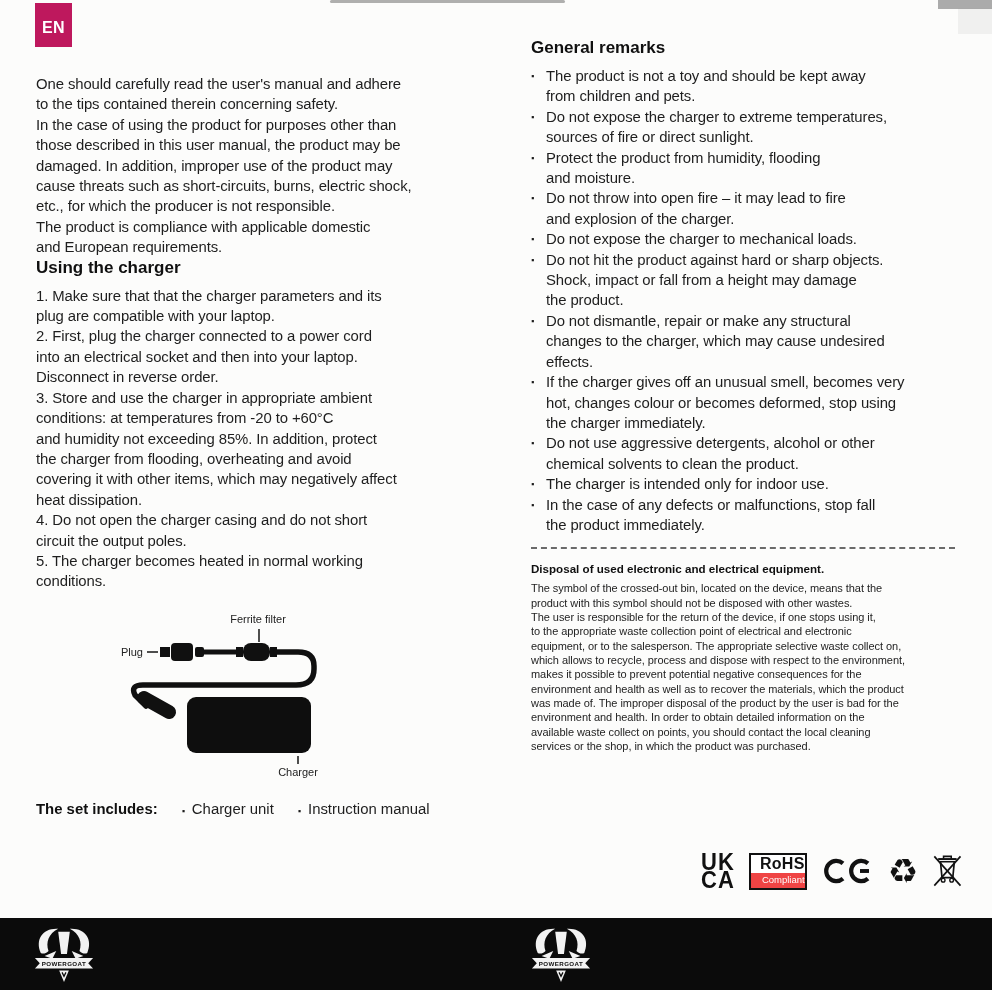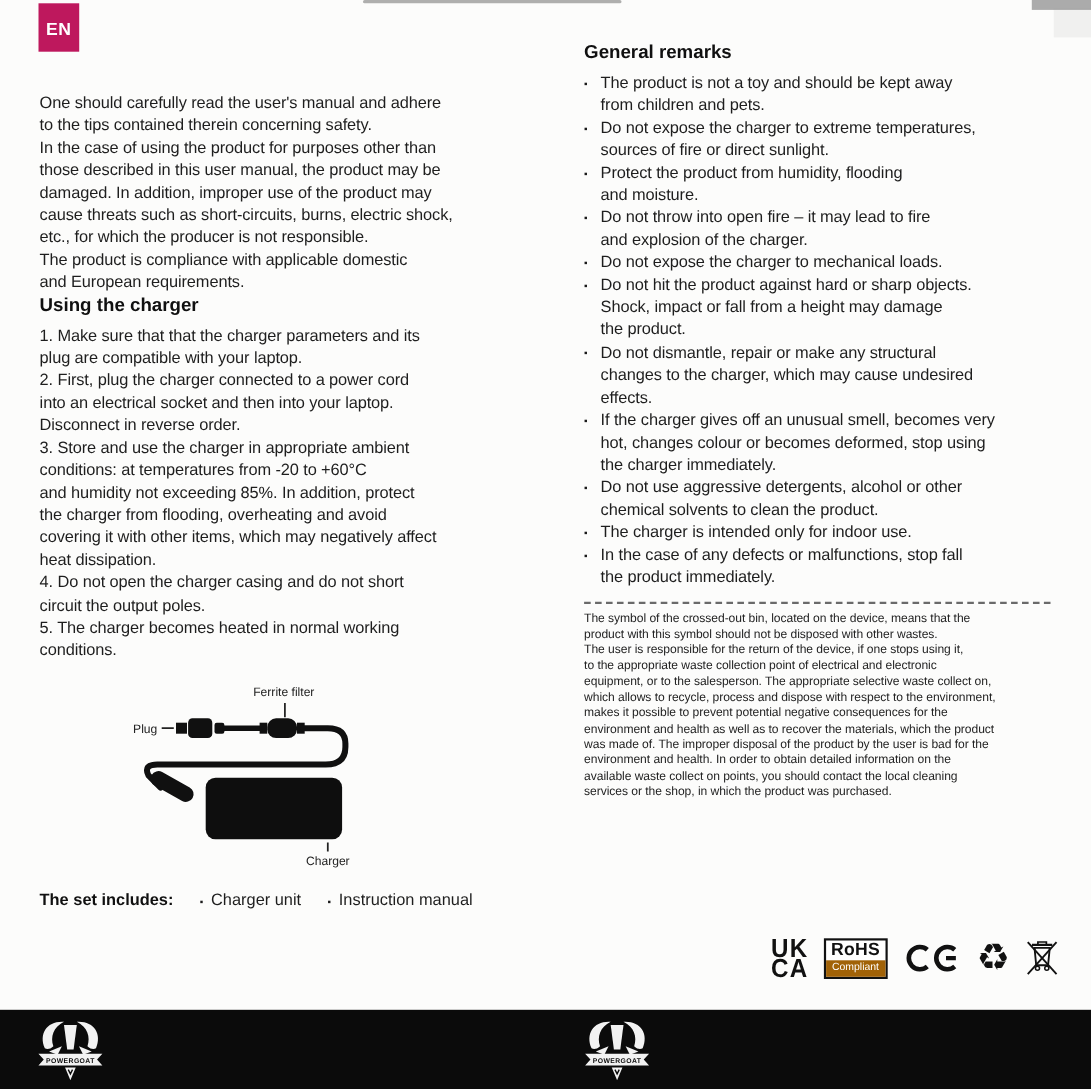--- a/index.html
+++ b/index.html
@@ -19,21 +19,21 @@
     padding-top:6px;box-sizing:border-box;letter-spacing:.5px;
   }
   .col{position:absolute;}
   .col-left{left:36px;top:64px;width:445px;}
   .col-right{left:531px;top:38px;width:434px;}
   .h{font-size:17px;font-weight:bold;color:#101010;line-height:20px;}
   .body-text{
     font-size:14.9px;line-height:20.4px;letter-spacing:-.1px;
     white-space:pre-line;color:#1e1e1e;
   }
-  .mt-intro{margin-top:20px;}
+  .mt-intro{margin-top:10px;}
   .mt-h2{}
   .mt-usage{margin-top:8px;}
   .mt-h3{margin-top:10px;}
   .diagram{display:block;margin-top:6px;}
   .dlabel{font-size:11px;fill:#222;font-family:"Liberation Sans",sans-serif;}
 
   .set-row{margin-top:18px;font-size:14.9px;display:flex;align-items:baseline;gap:24px;white-space:nowrap;}
   .set-label{font-weight:bold;color:#101010;}
   .set-item{display:inline-flex;align-items:baseline;gap:7px;}
   .sq{font-size:9px;color:#1a1a1a;}
@@ -45,23 +45,23 @@
 
   .sep{margin-top:12px;border-top:2px dashed #6a6a6a;width:424px;height:0;}
   .small-h{margin-top:13px;font-size:11.6px;font-weight:bold;color:#101010;}
   .small-text{margin-top:6px;font-size:11px;line-height:14.35px;letter-spacing:-.05px;white-space:pre-line;color:#232323;}
 
   .marks{
     position:absolute;left:701px;top:851px;width:262px;height:40px;
     display:flex;align-items:center;gap:14px;color:#111;
   }
   .ukca{font-weight:bold;font-size:22px;line-height:16.5px;letter-spacing:1px;transform:scaleY(1.08);}
-  .rohs{border:2.5px solid #111;width:63px;text-align:center;background:#fff;}
+  .rohs{border:2.5px solid #111;width:63px;text-align:right;background:#fff;}
   .rohs-top{font-size:16px;font-weight:bold;line-height:18px;letter-spacing:.3px;}
-  .rohs-bot{background:#a16207;color:#fff;font-size:9.5px;line-height:12px;padding:1px 0 2px;}
+  .rohs-bot{background:#ef4444;color:#fff;font-size:9.5px;line-height:12px;padding:1px 0 2px;}
   .recycle{font-size:34px;line-height:34px;color:#111;font-family:"DejaVu Sans",sans-serif;}
 
   .footer{position:absolute;left:0;top:918px;width:992px;height:72px;background:#0b0b0b;}
   .goat{position:absolute;top:5px;}
   .goat-1{left:33px;}
   .goat-2{left:530px;}
   .goat text{font-family:"Liberation Sans",sans-serif;font-weight:bold;}
 </style>
 </head>
 <body>
@@ -197,20 +197,21 @@
           <span class="remark-text">The charger is intended only for indoor use.</span>
         </li>
       <li class="remark">
           <span class="sq">▪</span>
           <span class="remark-text">In the case of any defects or malfunctions, stop fall
 the product immediately.</span>
         </li>
     </ul>
 
     <div class="sep"></div>
+    <div class="small-h">Disposal of used electronic and electrical equipment.</div>
     <div class="small-text">The symbol of the crossed-out bin, located on the device, means that the
 product with this symbol should not be disposed with other wastes.
 The user is responsible for the return of the device, if one stops using it,
 to the appropriate waste collection point of electrical and electronic
 equipment, or to the salesperson. The appropriate selective waste collect on,
 which allows to recycle, process and dispose with respect to the environment,
 makes it possible to prevent potential negative consequences for the
 environment and health as well as to recover the materials, which the product
 was made of. The improper disposal of the product by the user is bad for the
 environment and health. In order to obtain detailed information on the

